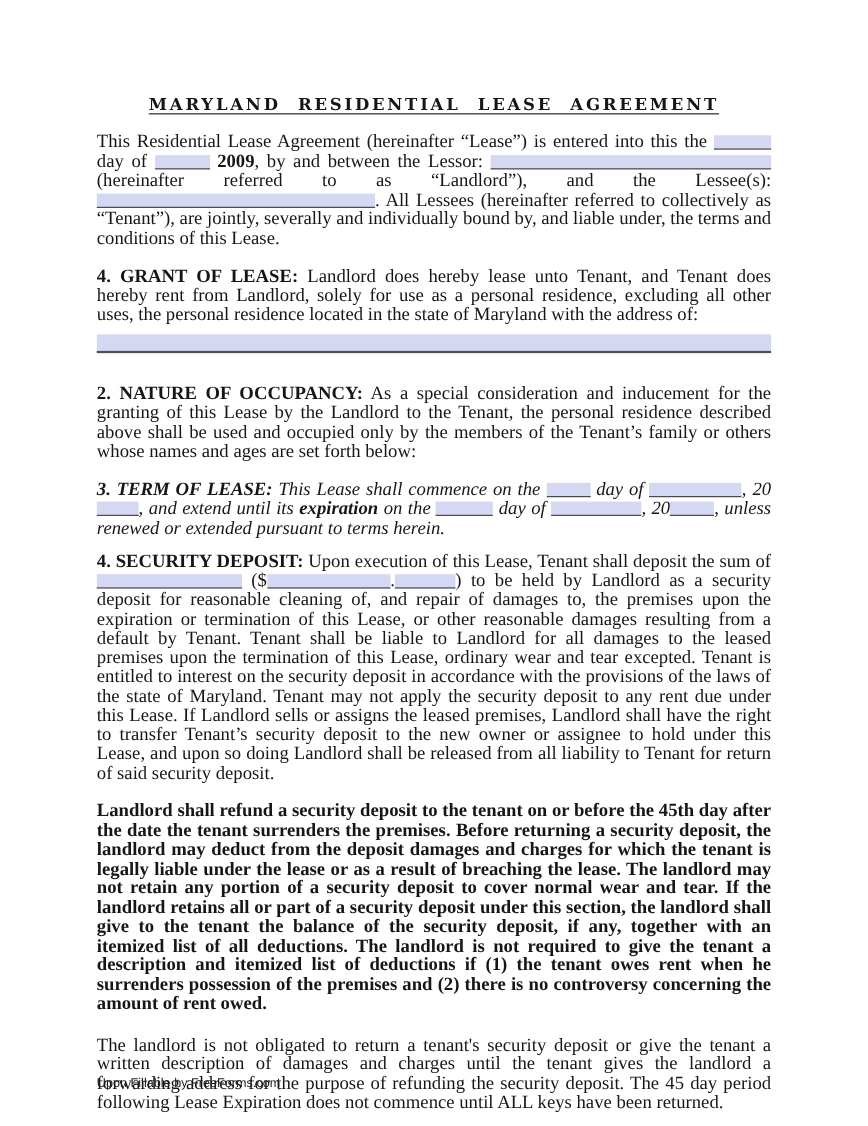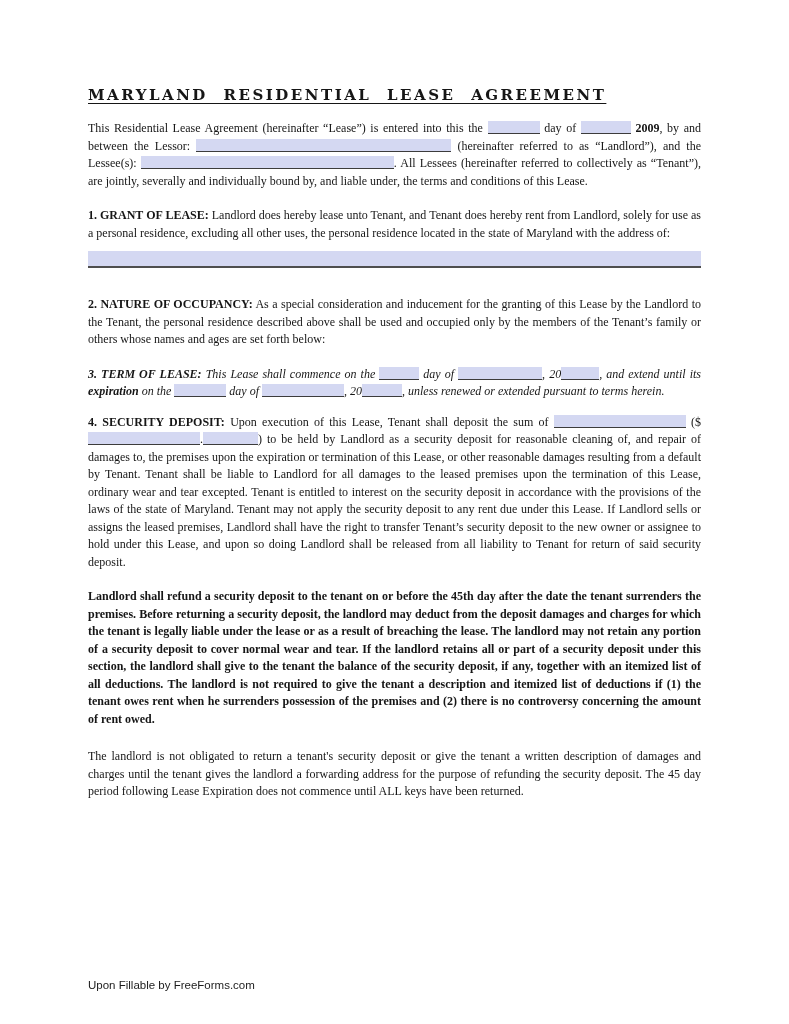--- a/index.html
+++ b/index.html
@@ -10,33 +10,33 @@
     margin: 0 auto;
     background: #ffffff;
     box-sizing: border-box;
     padding: 86px 88px 0 88px;
     font-family: "Liberation Serif", "DejaVu Serif", serif;
     color: #161616;
     overflow: hidden;
   }
   .title {
     margin: 0 0 16px 0;
-    text-align: left;
+    text-align: center;
     font-family: "DejaVu Serif", "Liberation Serif", serif;
     font-weight: bold;
     font-size: 15px;
     letter-spacing: 2.5px;
     word-spacing: 8px;
     text-decoration: underline;
     text-underline-offset: 3px;
     white-space: nowrap;
   }
   .para {
     margin: 0 0 17px 0;
-    font-size: 12px;
+    font-size: 17px;
     line-height: 17.5px;
     text-align: justify;
   }
   .para b { font-weight: bold; }
   .field {
     display: inline-block;
     background: var(--field-bg, #d4d8f2);
     border-bottom: 1.4px solid var(--field-line, #3c3c3c);
     height: 12px;
     vertical-align: -2px;
@@ -63,21 +63,21 @@
     color: #1c1c1c;
   }
 </style>
 </head>
 <body>
 
 <div class="page" data-name="document-page" style="color: rgb(22, 22, 22);">
   <h1 class="title" data-name="page-title">MARYLAND RESIDENTIAL LEASE AGREEMENT</h1>
   <div id="doc-body" data-name="document-body">
       <p class="para" data-name="para-intro-paragraph"><span data-name="text-run">This Residential Lease Agreement (hereinafter “Lease”) is entered into this the </span><span class="field" data-name="day-of-month-field" style="width: 52px;"></span><span data-name="text-run"> day of </span><span class="field" data-name="month-field" style="width: 50px;"></span><span data-name="text-run"> </span><b data-name="bold-text-run">2009</b><span data-name="text-run">, by and between the Lessor: </span><span class="field" data-name="lessor-name-field" style="width: 255px;"></span><span data-name="text-run"> (hereinafter referred to as “Landlord”), and the Lessee(s): </span><span class="field" data-name="lessee-names-field" style="width: 253px;"></span><span data-name="text-run">.  All Lessees (hereinafter referred to collectively as “Tenant”), are jointly, severally and individually bound by, and liable under, the terms and conditions of this Lease.</span></p>
-      <p class="para" data-name="para-grant-of-lease"><b data-name="bold-text-run">1. GRANT OF LEASE:</b><span data-name="text-run">  Landlord does hereby lease unto Tenant, and Tenant does hereby rent from Landlord, solely for use as a personal residence, excluding all other uses, the personal residence located in the state of Maryland with the address of:</span></p>
+      <p class="para" data-name="para-grant-of-lease"><b data-name="bold-text-run">4. GRANT OF LEASE:</b><span data-name="text-run">  Landlord does hereby lease unto Tenant, and Tenant does hereby rent from Landlord, solely for use as a personal residence, excluding all other uses, the personal residence located in the state of Maryland with the address of:</span></p>
       <p class="para" data-name="para-property-address">
         <span class="field block-field" data-name="property-address-field"></span>
       </p>
       <p class="para" data-name="para-nature-of-occupancy"><b data-name="bold-text-run">2. NATURE OF OCCUPANCY:</b><span data-name="text-run">  As a special consideration and inducement for the granting of this Lease by the Landlord to the Tenant, the personal residence described above shall be used and occupied only by the members of the Tenant’s family or others whose names and ages are set forth below:</span></p>
       <p class="para" data-name="para-term-of-lease"><b data-name="bold-text-run">3. TERM OF LEASE:</b><span data-name="text-run">  This Lease shall commence on the </span><span class="field" data-name="commencement-day-field" style="width: 40px;"></span><span data-name="text-run"> day of </span><span class="field" data-name="commencement-month-field" style="width: 84px;"></span><span data-name="text-run">, 20</span><span class="field" data-name="commencement-year-field" style="width: 38px;"></span><span data-name="text-run">, and extend until its </span><b data-name="bold-text-run">expiration</b><span data-name="text-run"> on the </span><span class="field" data-name="expiration-day-field" style="width: 52px;"></span><span data-name="text-run"> day of </span><span class="field" data-name="expiration-month-field" style="width: 82px;"></span><span data-name="text-run">, 20</span><span class="field" data-name="expiration-year-field" style="width: 40px;"></span><span data-name="text-run">, unless renewed or extended pursuant to terms herein.</span></p>
       <p class="para" data-name="para-security-deposit"><b data-name="bold-text-run">4. SECURITY DEPOSIT:</b><span data-name="text-run">  Upon execution of this Lease, Tenant shall deposit the sum of </span><span class="field" data-name="deposit-amount-words-field" style="width: 132px;"></span><span data-name="text-run"> ($</span><span class="field" data-name="deposit-amount-dollars-field" style="width: 112px;"></span><span data-name="text-run">.</span><span class="field" data-name="deposit-amount-cents-field" style="width: 55px;"></span><span data-name="text-run">) to be held by Landlord as a security deposit for reasonable cleaning of, and repair of damages to, the premises upon the expiration or termination of this Lease, or other reasonable damages resulting from a default by Tenant.  Tenant shall be liable to Landlord for all damages to the leased premises upon the termination of this Lease, ordinary wear and tear excepted.  Tenant is entitled to interest on the security deposit in accordance with the provisions of the laws of the state of Maryland.  Tenant may not apply the security deposit to any rent due under this Lease. If Landlord sells or assigns the leased premises, Landlord shall have the right to transfer Tenant’s security deposit to the new owner or assignee to hold under this Lease, and upon so doing Landlord shall be released from all liability to Tenant for return of said security deposit.</span></p>
       <p class="para" data-name="para-deposit-refund"><span data-name="text-run">Landlord shall refund a security deposit to the tenant on or before the 45th day after the date the tenant surrenders the premises.  Before returning a security deposit, the landlord may deduct from the deposit damages and charges for which the tenant is legally liable under the lease or as a result of breaching the lease. The landlord may not retain any portion of a security deposit to cover normal wear and tear. If the landlord retains all or part of a security deposit under this section, the landlord shall give to the tenant the balance of the security deposit, if any, together with an itemized list of all deductions.  The landlord is not required to give the tenant a description and itemized list of deductions if (1) the tenant owes rent when he surrenders possession of the premises and (2) there is no controversy concerning the amount of rent owed.</span></p>
       <p class="para" data-name="para-forwarding-address"><span data-name="text-run">The landlord is not obligated to return a tenant's security deposit or give the tenant a written description of damages and charges until the tenant gives the landlord a forwarding address for the purpose of refunding the security deposit.  The 45 day period following Lease Expiration does not commence until ALL keys have been returned.</span></p>
     </div>
   <div class="footer" data-name="footer-credit">Upon Fillable by FreeForms.com</div>

